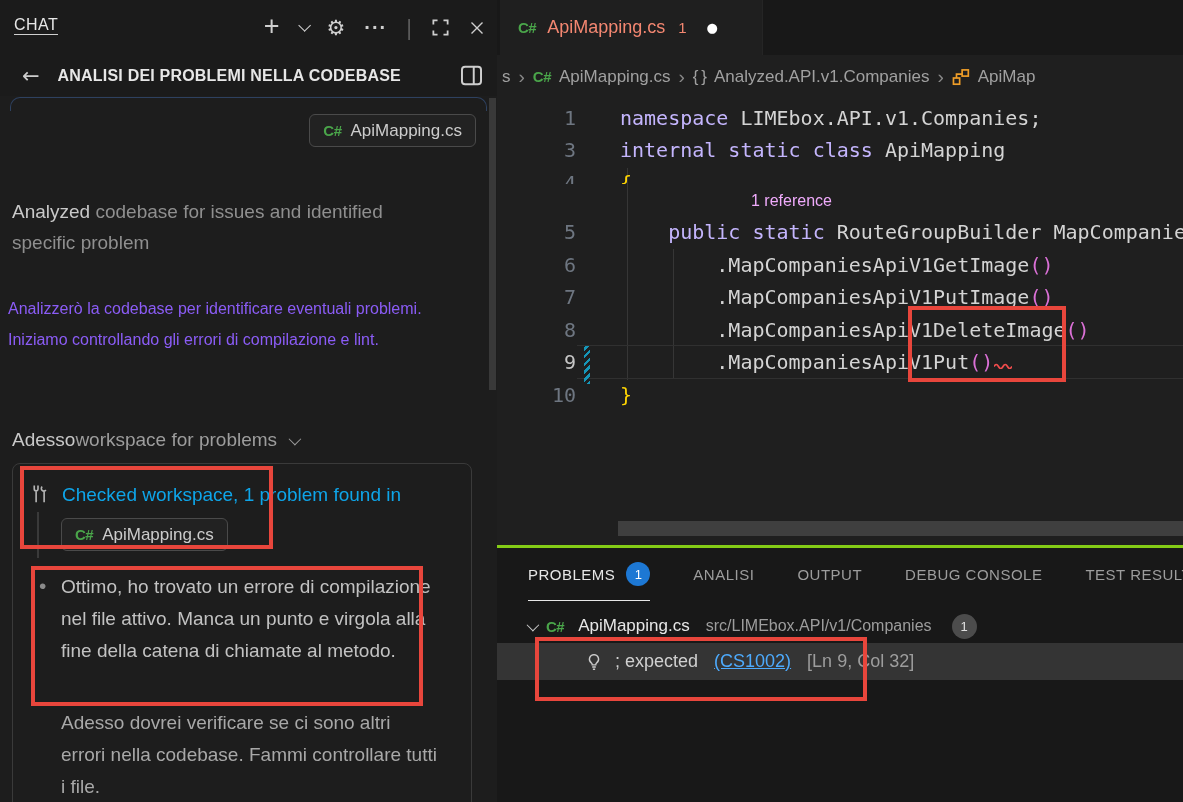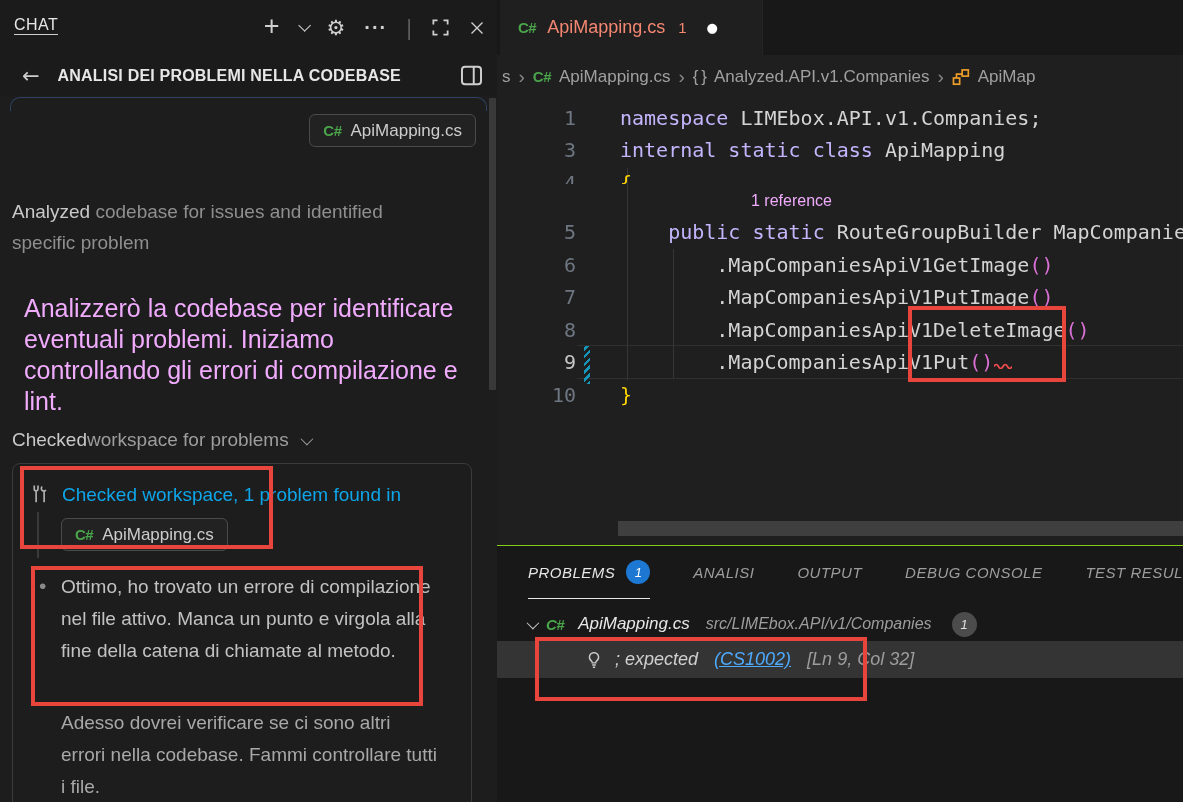--- a/index.html
+++ b/index.html
@@ -23,21 +23,21 @@
   .back { font-size:21px; color:#cccccc; margin-left:22px; font-family:"DejaVu Sans", sans-serif; }
   .thread-title { font-size:16px; font-weight:bold; letter-spacing:.2px; color:#e7e7e7; margin-left:18px; white-space:nowrap; }
   .split-btn { margin-left:auto; margin-right:14px; display:flex; }
   
   .bubble-top { position:absolute; left:10px; top:97px; width:477px; height:14px; border:1px solid #2e4160; border-bottom:none; border-radius:10px 10px 0 0; background:#20263000; }
   .chip { display:inline-flex; align-items:center; gap:9px; border:1px solid #4a4a4a; border-radius:6px; padding:0 13px; height:33px; font-size:17px; color:#cccccc; background:#222222; }
   .csharp { color:#4aa54a; font-weight:bold; font-size:15px; letter-spacing:-.5px; }
   .chip1 { position:absolute; top:114px; right:21px; }
   .summary { position:absolute; left:12px; top:196px; width:430px; font-size:19px; line-height:31px; color:#8f8f8f; }
   .summary b { font-weight:normal; color:#c9c9c9; }
-  .msg1 { position:absolute; left:24px; top:293px; width:445px; font-size:25px; line-height:31px; color:#f0abfc; }
+  .msg1 { position:absolute; left:8px; top:293px; width:445px; font-size:16px; line-height:31px; color:#8b5cf6; }
   .tool-hdr { position:absolute; left:12px; top:429px; font-size:19px; color:#c9c9c9; display:flex; align-items:center; }
   .tool-hdr .dim { color:#9d9d9d; }
   .tool-hdr .chev { border-color:#9d9d9d; margin-left:12px; transform:rotate(45deg) translateY(-2px); }
   .tool-box { position:absolute; left:12px; top:463px; width:460px; height:352px; border:1px solid #3a3a3a; border-radius:8px; }
   .tb-row1 { position:absolute; left:16px; top:20px; display:flex; gap:13px; align-items:flex-start; }
   .tb-row1 .txt { font-size:19px; color:#0ea5e9; white-space:nowrap; }
   .tb-vline { position:absolute; left:24px; top:48px; width:2px; height:46px; background:#3a3a3a; }
   .chip2 { position:absolute; left:48px; top:54px; }
   .bullet { position:absolute; left:26px; top:110px; color:#8a8a8a; font-size:21px; }
   .msg2 { position:absolute; left:48px; top:107px; width:378px; font-size:19px; line-height:32px; color:#c2c2c2; }
@@ -60,21 +60,21 @@
   .ct { margin-left:44px; }
   .kw { color:#c4b5fd; } .pl { color:#d4d4d4; } .br { color:#ffd602; } .pr { color:#da70d6; }
   .lens-text { margin-left:175px; font-size:16px; color:#f0abfc; font-family:"Liberation Sans", sans-serif; }
   .guide { position:absolute; width:1px; background:#363636; }
   .cur-line { position:absolute; left:80px; right:0; height:1px; background:#303030; }
   .gutter-stripe { position:absolute; left:87px; top:248px; width:6px; height:38px;
       background:repeating-linear-gradient(-45deg, #1596b8 0 2.5px, rgba(0,0,0,0) 2.5px 5.5px); }
   .squiggle { margin-left:1px; }
   .hscroll { position:absolute; left:121px; top:423px; right:0; height:15px; background:#3f3f3f; }
   
-  .panel { position:absolute; left:0; top:545px; width:686px; height:257px; background:#181818; border-top:1px solid #84cc16;font-style:italic; }
+  .panel { position:absolute; left:0; top:545px; width:686px; height:257px; background:#181818; border-top:3px solid #84cc16; }
   .ptabs { position:absolute; left:31px; top:0; height:53px; display:flex; align-items:stretch; gap:43px; font-size:15px; letter-spacing:.5px; color:#9d9d9d; white-space:nowrap; }
   .ptab { display:flex; align-items:center; gap:11px; }
   .ptab.active { color:#e7e7e7; border-bottom:1px solid #e7e7e7; }
   .badge-blue { width:24px; height:24px; border-radius:50%; background:#1d78d4; color:#fff; font-size:13px; display:flex; align-items:center; justify-content:center; letter-spacing:0; }
   .tree-row { position:absolute; left:0; top:60px; width:686px; height:36px; display:flex; align-items:center; padding-left:30px; gap:10px; }
   .tree-chev { width:9px; height:9px; border-right:1.7px solid #cccccc; border-bottom:1.7px solid #cccccc; transform:rotate(45deg) translateY(-2px); flex:none; }
   .tree-file { font-size:17px; color:#e7e7e7; margin-left:4px; }
   .tree-path { font-size:16px; color:#9d9d9d; margin-left:6px; }
   .badge-gray { width:25px; height:25px; border-radius:50%; background:#4c4c4c; color:#e0e0e0; font-size:13px; display:flex; align-items:center; justify-content:center; margin-left:10px; flex:none; }
   .prob-row { position:absolute; left:0; top:95px; width:686px; height:37px; background:#343434; display:flex; align-items:center; padding-left:88px; gap:12px; }
@@ -130,21 +130,21 @@
     <div class="chip chip1">
       <span class="csharp">C#</span>
       <span>ApiMapping.cs</span>
     </div>
 
     <div class="summary"><b>Analyzed</b><span> codebase for issues and identified specific problem</span></div>
 
     <div class="msg1">Analizzerò la codebase per identificare eventuali problemi. Iniziamo controllando gli errori di compilazione e lint.</div>
 
     <div class="tool-hdr">
-      <span>Checked</span>
+      <span>Adesso</span>
         <span class="dim"> workspace for problems</span>
       <span class="chev"></span>
     </div>
 
     <div class="tool-box">
       <div class="tb-row1">
         <span>
           <svg width="20" height="20" viewBox="0 0 16 16" fill="none" stroke="#b5b5b5" stroke-width="1.3">
               <path d="M4.2 1.2V4M7.2 1.2V4M4.2 4a1.5 1.5 0 0 0 3 0M5.7 5.7V14.6"></path>
               <path d="M10.6 2.1a2 2 0 1 0 2.9 2.7M12.1 5V14.6"></path>

